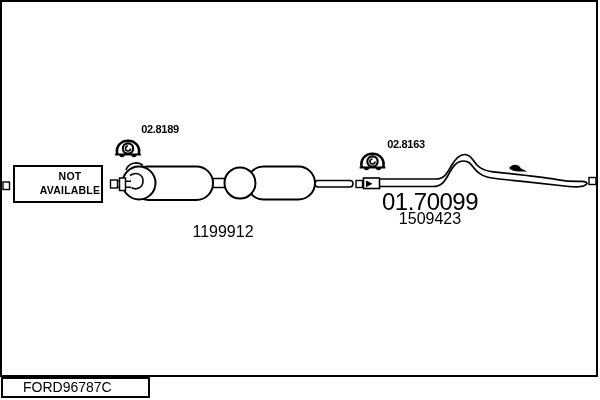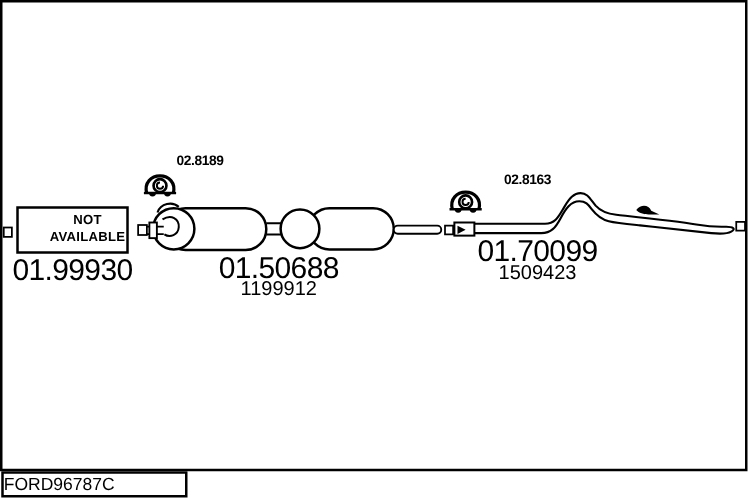--- a/index.html
+++ b/index.html
@@ -18,21 +18,21 @@
     border:2px solid #000;box-sizing:border-box;background:#fff;
     display:flex;flex-direction:column;align-items:center;justify-content:center;
     font-size:10.5px;font-weight:bold;line-height:1.3;text-align:center;letter-spacing:0.2px;padding-left:24px;
   }
   .big-num{font-size:24px;font-weight:400;text-align:center;letter-spacing:-0.5px;}
   .ref-num{font-size:16px;font-weight:400;text-align:center;}
   .mount-num{font-size:11px;font-weight:bold;text-align:center;letter-spacing:-0.3px;margin-left:32px;}
   .footer-box{
     position:absolute;left:1px;top:377px;width:149px;height:21px;
     border:2px solid #000;box-sizing:border-box;background:#fff;
-    font-size:14px;line-height:17px;padding-left:0;
+    font-size:14px;line-height:17px;padding-left:20px;
   }
 </style>
 </head>
 <body>
 
 <div class="stage">
 
   <div class="frame"></div>
 
   <svg class="art" width="600" height="377" viewBox="0 0 600 377">
@@ -100,28 +100,26 @@
 
     <use href="#mount-sym" x="113" y="137" width="30" height="23"></use>
     <use href="#mount-sym" x="357" y="150" width="31" height="23"></use>
   </svg>
 
   <div class="na-box">
     <span>NOT</span>
     <span>AVAILABLE</span>
   </div>
 
-  <div class="lbl big-num" style="left:6px;top:203px;width:104px;">01.99930</div>
 
   <div class="lbl mount-num" style="left:104px;top:123px;width:48px;">02.8189</div>
 
-  <div class="lbl big-num" style="left:171px;top:201px;width:104px;">01.50688</div>
   <div class="lbl ref-num" style="left:171px;top:223px;width:104px;">1199912</div>
 
-  <div class="lbl mount-num" style="left:366px;top:138px;width:48px;">02.8163</div>
+  <div class="lbl mount-num" style="left:350px;top:138px;width:48px;">02.8163</div>
 
   <div class="lbl big-num" style="left:378px;top:188px;width:104px;text-align:center;">01.70099</div>
   <div class="lbl ref-num" style="left:378px;top:210px;width:104px;">1509423</div>
 
   <div class="footer-box">
     <span>FORD96787C</span>
   </div>
 
 </div>
 

